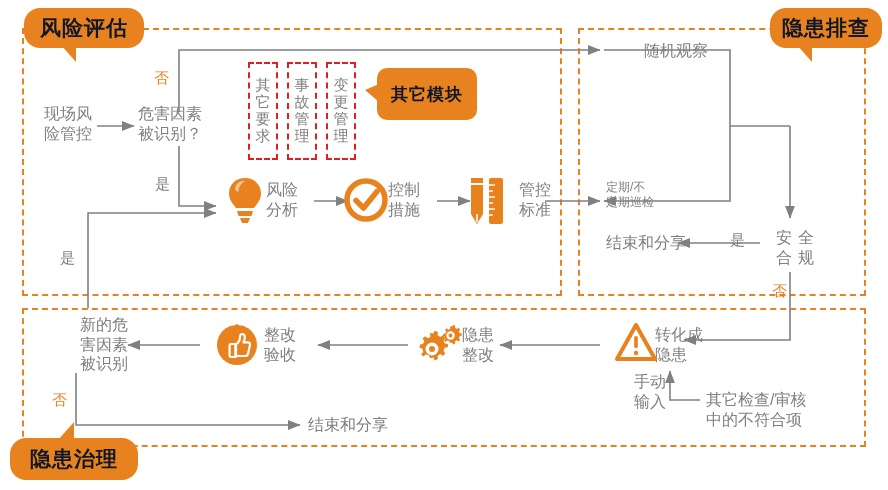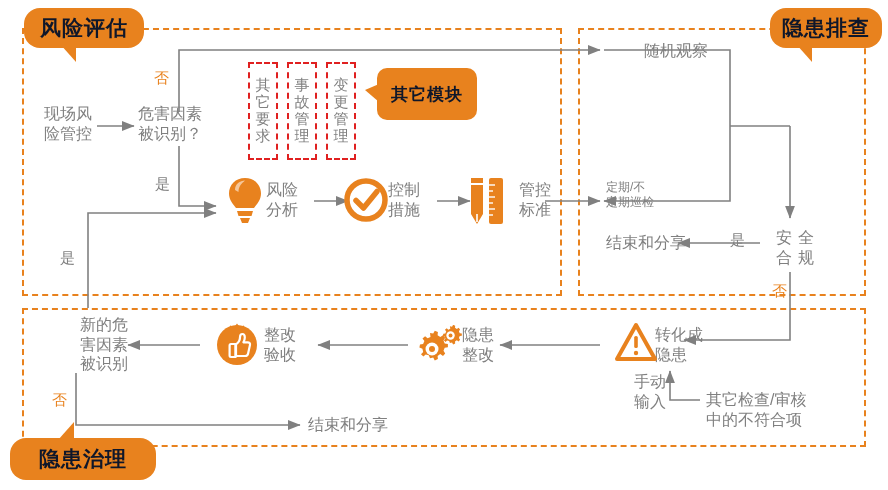--- a/index.html
+++ b/index.html
@@ -96,21 +96,21 @@
   <div class="callout" style="left:24px;top:8px;width:120px;height:40px;font-size:21px;">
     <span>风险评估</span>
     <span class="tail" style="left:28px;top:36px;border-left:8px solid transparent;border-right:16px solid #E8821E;border-bottom:18px solid transparent;"></span>
   </div>
 
   <div class="callout" style="left:770px;top:8px;width:112px;height:40px;font-size:21px;">
     <span>隐患排查</span>
     <span class="tail" style="left:18px;top:36px;border-left:8px solid transparent;border-right:16px solid #E8821E;border-bottom:18px solid transparent;"></span>
   </div>
 
-  <div class="callout" style="left:10px;top:438px;width:146px;height:42px;font-size:21px;">
+  <div class="callout" style="left:10px;top:438px;width:128px;height:42px;font-size:21px;">
     <span>隐患治理</span>
     <span class="tail" style="left:40px;top:-16px;border-left:8px solid transparent;border-right:16px solid #E8821E;border-top:18px solid transparent;"></span>
   </div>
 
   <div class="callout" style="left:377px;top:68px;width:100px;height:52px;font-size:17px;border-radius:10px;">
     <span>其它模块</span>
     <span class="tail" style="left:-12px;top:16px;border-top:6px solid transparent;border-right:14px solid #E8821E;border-bottom:12px solid transparent;"></span>
   </div>
 
   <div class="modbox" style="left:248px;top:62px;width:30px;height:98px;">

